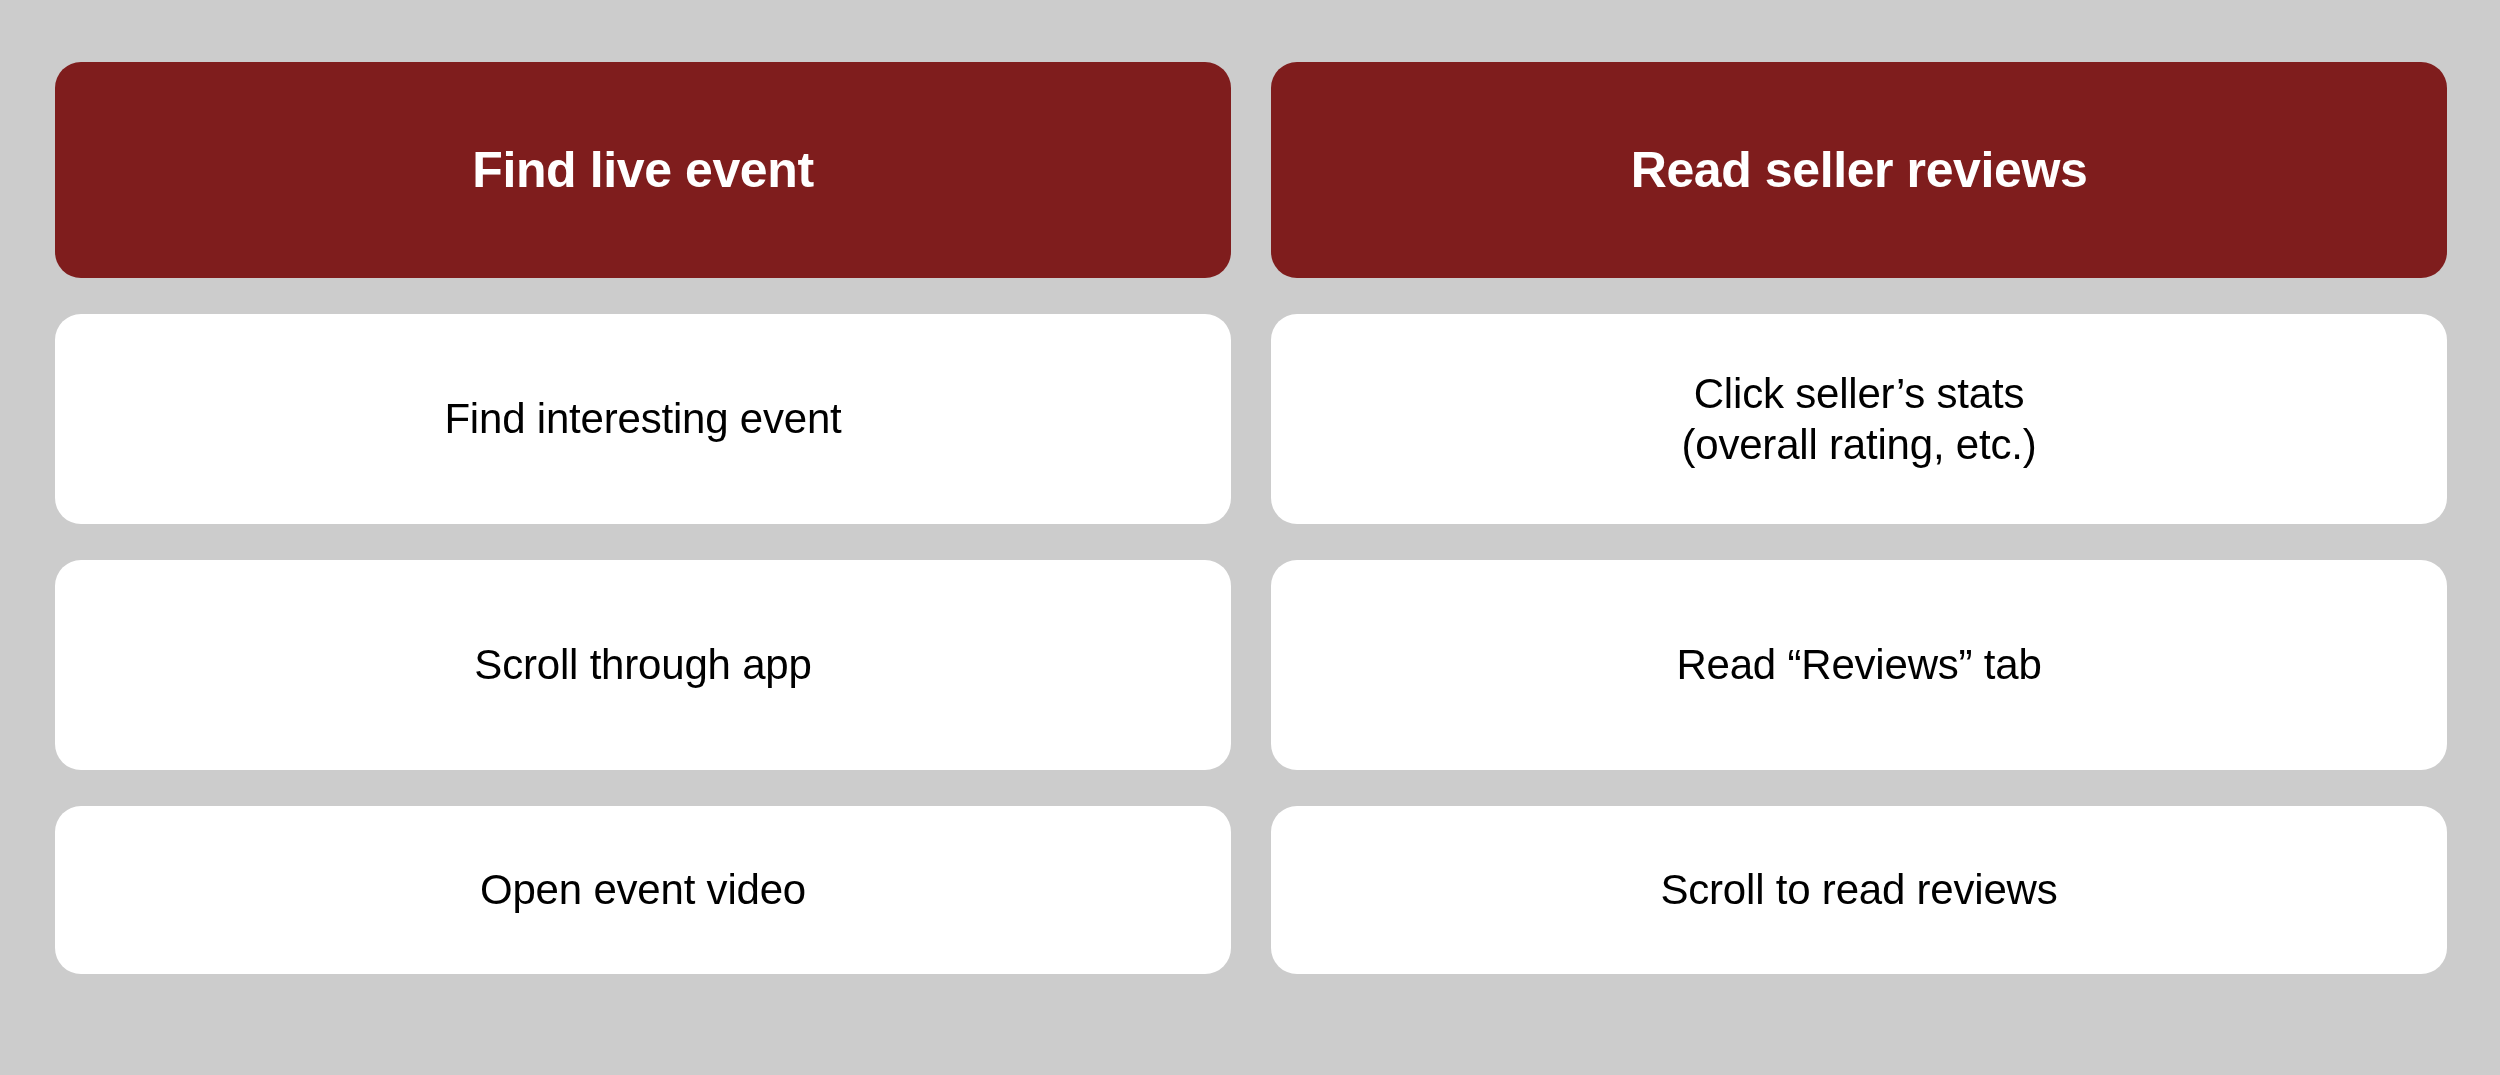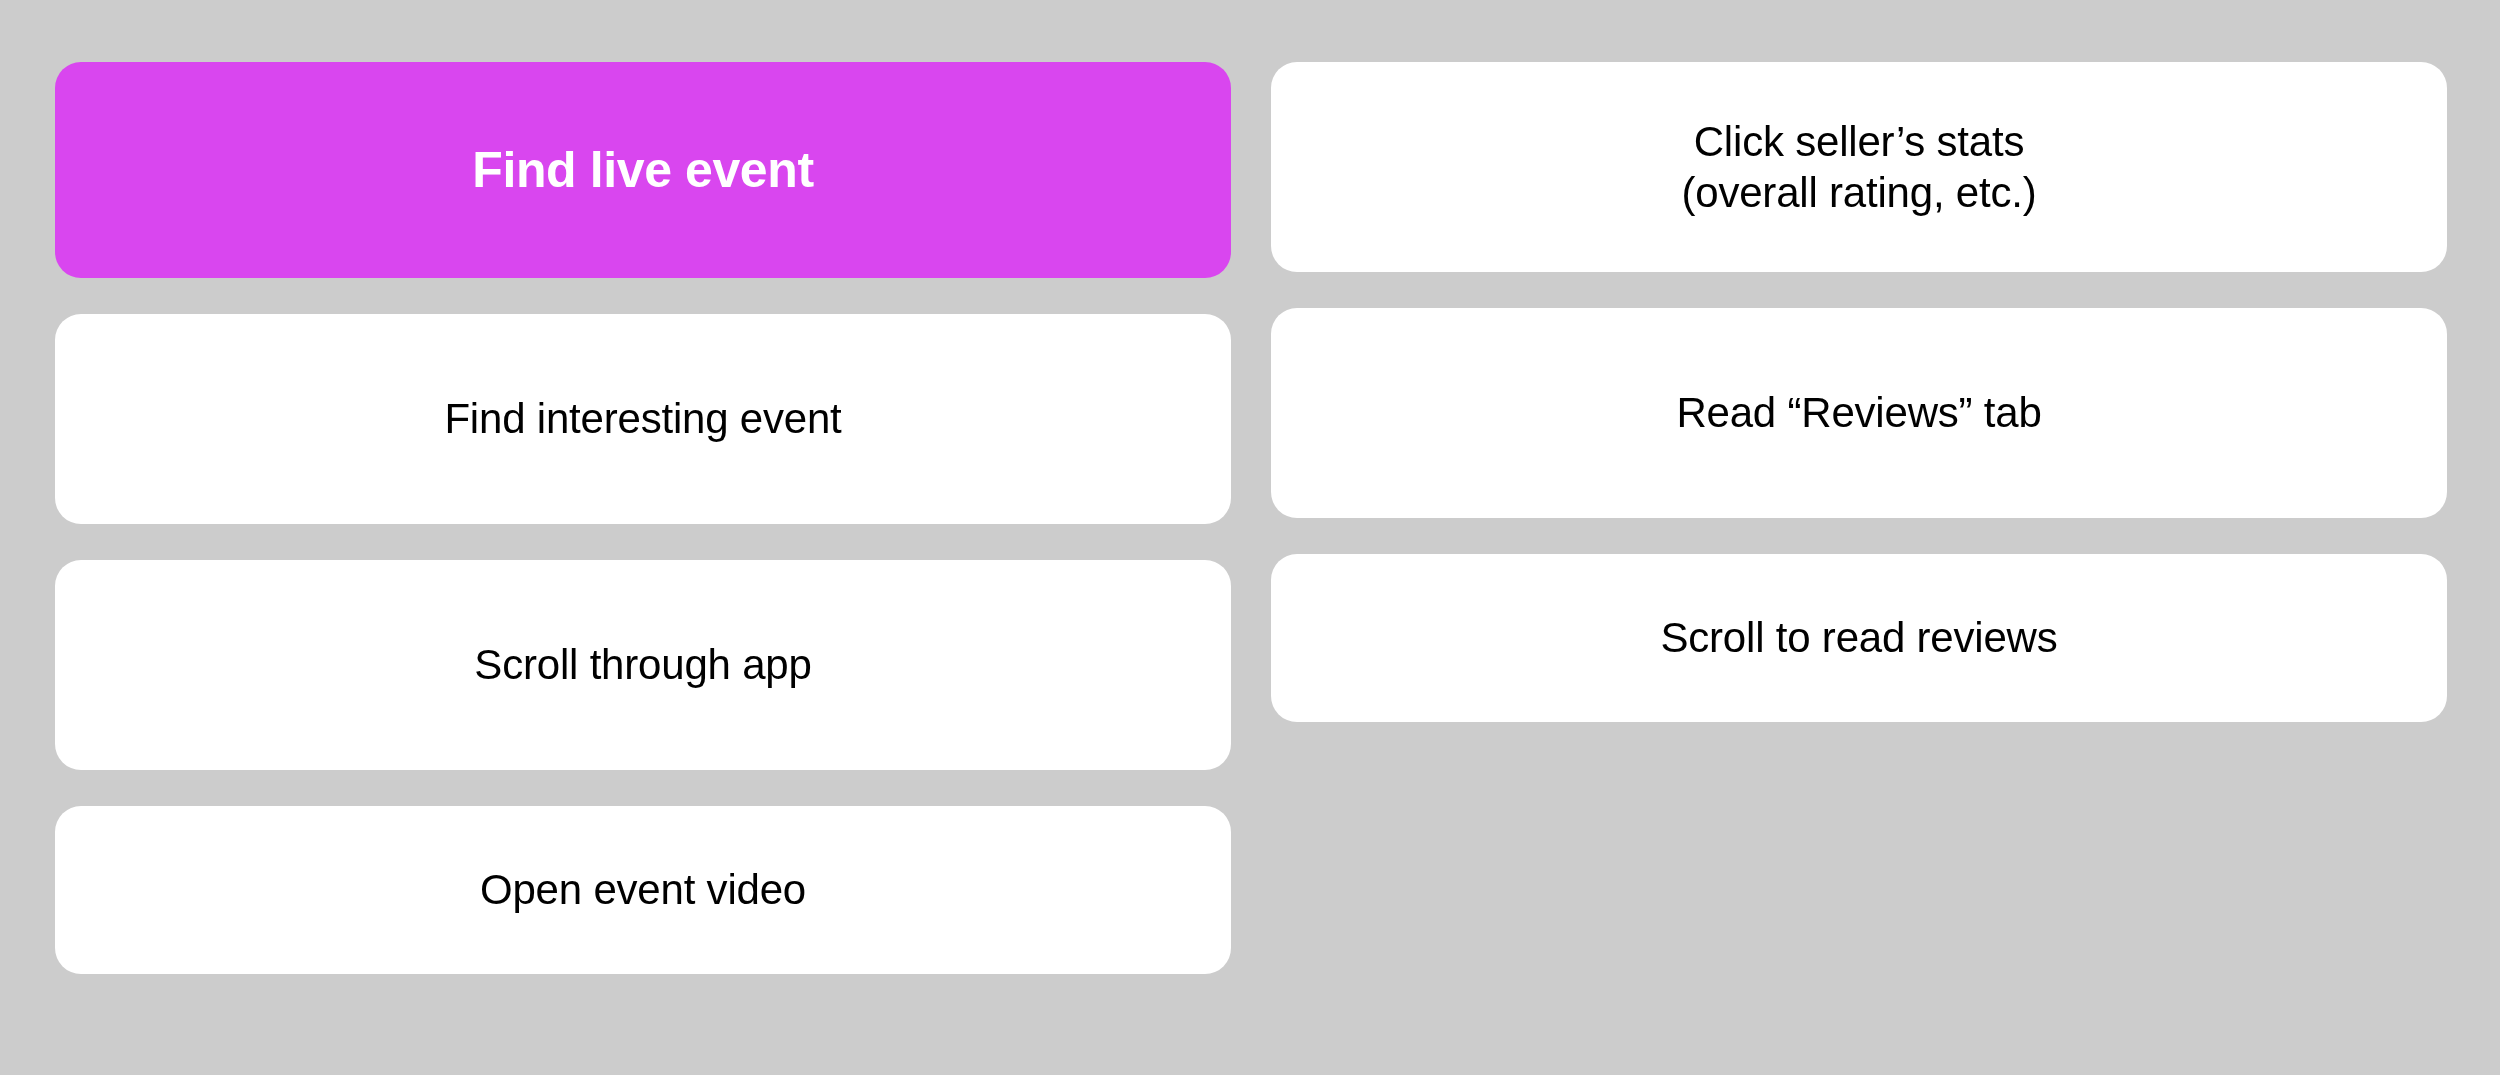--- a/index.html
+++ b/index.html
@@ -43,21 +43,21 @@
     display: flex;
     align-items: center;
     justify-content: center;
     text-align: center;
     padding: 10px 22px;
     white-space: pre-line;
   }
 
   .card-header {
     height: 216px;
-    background: #d946ef;
+    background: #7f1d1d;
     color: #ffffff;
     font-size: 50px;
     font-weight: 700;
     letter-spacing: -0.4px;
     line-height: 1.12;
   }
 
   .card-step {
     height: 210px;
     background: #ffffff;
@@ -98,20 +98,23 @@
     <div class="card card-step">
       <span class="card-text">Scroll through app</span>
     </div>
     <div class="card card-step last-row">
       <span class="card-text">Open event video</span>
     </div>
   </div>
 
 
   <div class="column">
+    <div class="card card-header">
+      <span class="card-text">Read seller reviews</span>
+    </div>
     <div class="card card-step">
       <span class="card-text">Click seller’s stats
 (overall rating, etc.)</span>
     </div>
     <div class="card card-step">
       <span class="card-text">Read “Reviews” tab</span>
     </div>
     <div class="card card-step last-row">
       <span class="card-text">Scroll to read reviews</span>
     </div>

